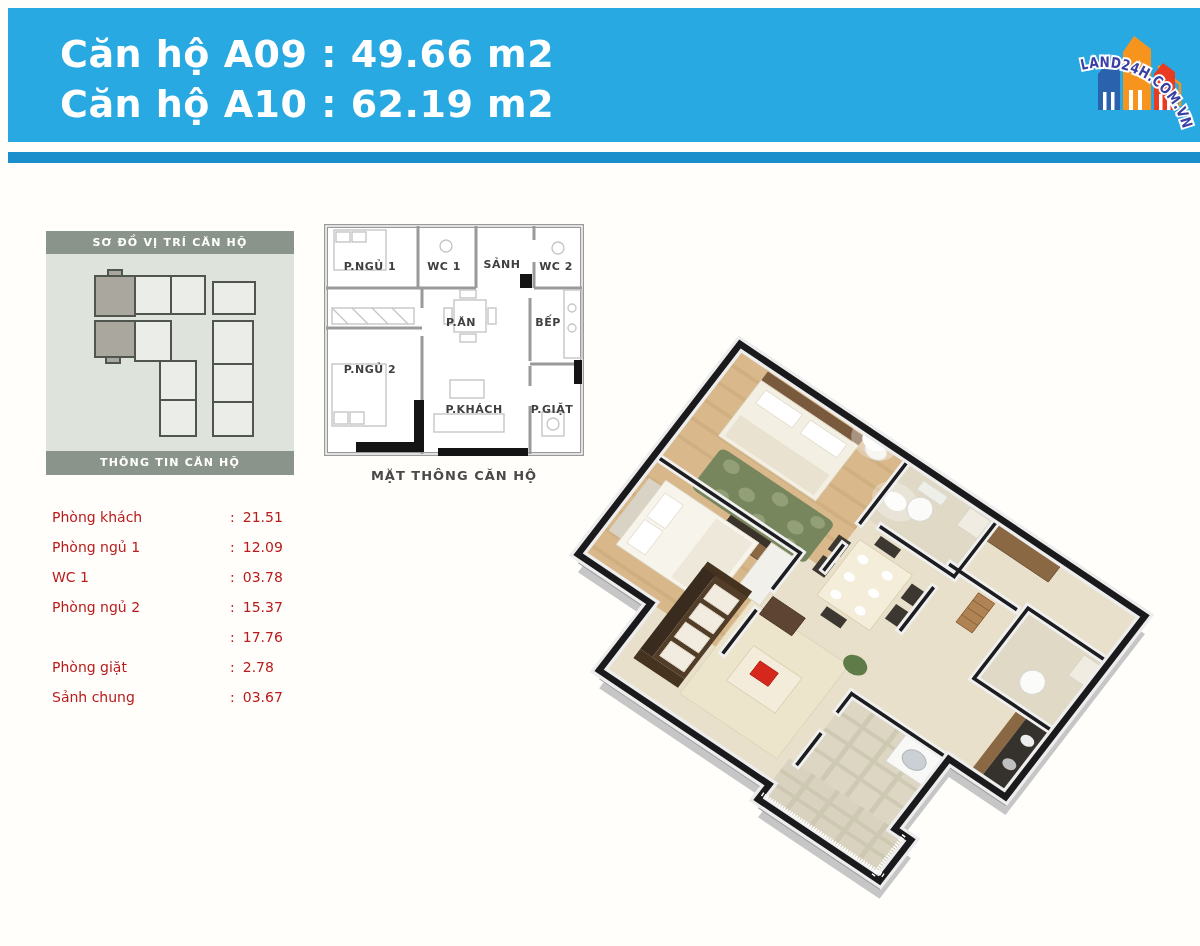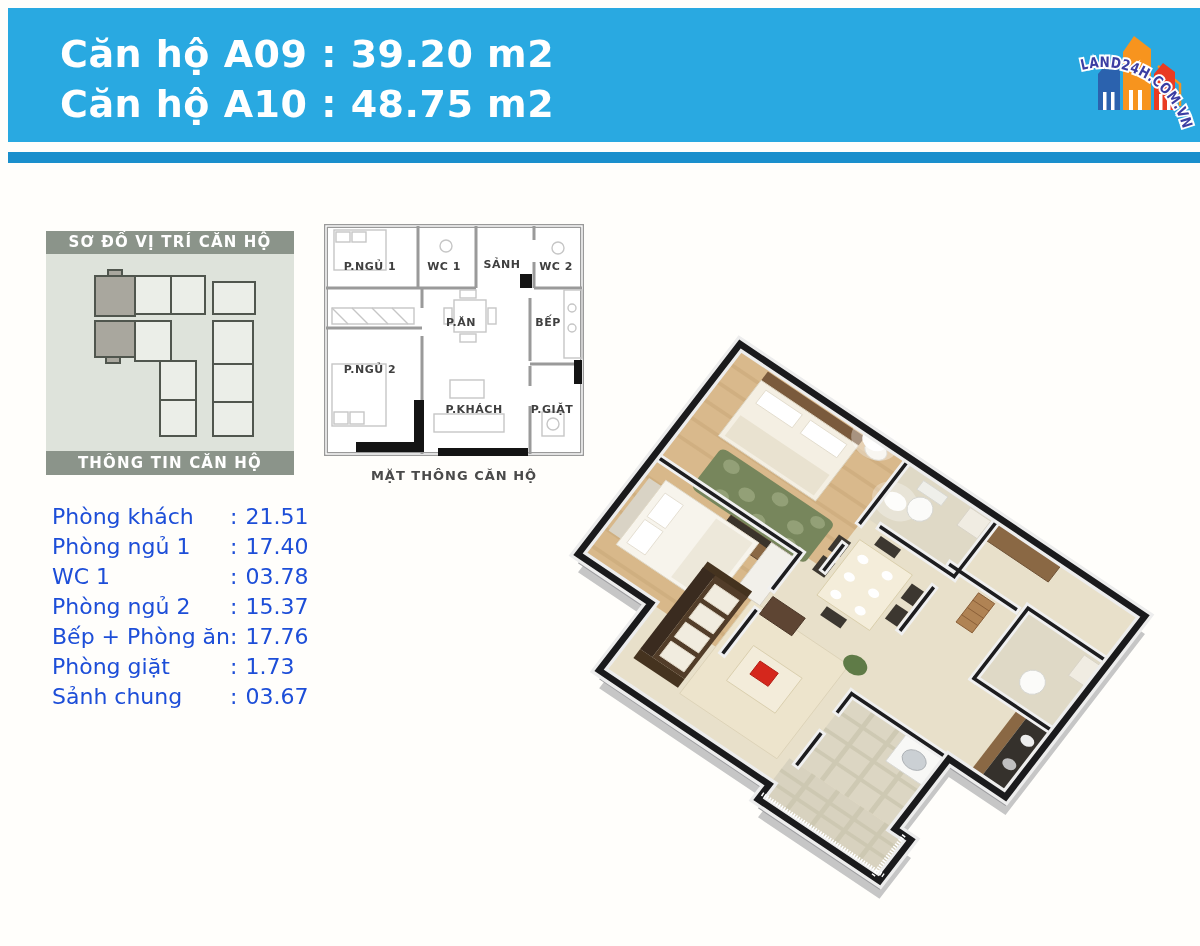--- a/index.html
+++ b/index.html
@@ -12,34 +12,34 @@
   .title-line{position:absolute;left:52px;color:#FFFFFF;font-weight:bold;
               font-size:38px;letter-spacing:.5px;white-space:nowrap;}
   .title-1{top:24px;}
   .title-2{top:74px;}
   .header-underline{position:absolute;left:8px;right:0;top:152px;height:11px;background:#1A8FCC;}
   .logo-svg{position:absolute;right:2px;top:2px;width:136px;height:132px;}
 
   
   .loc-panel{position:absolute;left:46px;top:231px;width:248px;height:244px;background:#DEE3DB;}
   .loc-bar{position:absolute;left:0;right:0;height:23px;background:#8B948A;color:#FFFFFF;
-           font-size:15px;font-weight:bold;letter-spacing:1.2px;text-align:center;line-height:23px;}
+           font-size:11px;font-weight:bold;letter-spacing:1.2px;text-align:center;line-height:23px;}
   .loc-bar.top{top:0;}
   .loc-bar.bottom{bottom:0;height:24px;line-height:24px;text-align:center;}
   .loc-units{position:absolute;left:0;top:23px;width:248px;height:197px;}
 
   
   .plan2d{position:absolute;left:318px;top:216px;width:272px;height:272px;}
   .plan2d svg{position:absolute;left:0;top:0;}
   .plan-caption{position:absolute;left:0;right:0;top:252px;text-align:center;color:#4A4A4A;
                 font-size:13px;font-weight:600;letter-spacing:1px;white-space:nowrap;}
   .room-label{font-size:11px;font-weight:bold;fill:#3F3F3F;letter-spacing:.5px;}
 
   
-  .area-table{position:absolute;left:52px;top:502px;width:268px;color:#1d4ed8;font-size:22px;}
+  .area-table{position:absolute;left:52px;top:502px;width:268px;color:#b91c1c;font-size:14px;}
   .a-row{position:relative;height:30px;line-height:30px;white-space:nowrap;}
   .a-lbl{position:absolute;left:0;}
   .a-val{position:absolute;left:178px;}
   .a-sep{display:inline-block;margin-right:8px;}
 
   
   .render3d{position:absolute;left:495px;top:330px;width:660px;height:600px;}
   .wall-casing{stroke:#EDEDED;stroke-width:13px;fill:none;vector-effect:non-scaling-stroke;
                stroke-linecap:square;}
   .wall-core{stroke:#1A1A1C;stroke-width:6.5px;fill:none;vector-effect:non-scaling-stroke;
@@ -49,22 +49,22 @@
   .iwall-core{stroke:#1D1D1F;stroke-width:3.5px;fill:none;vector-effect:non-scaling-stroke;
               stroke-linecap:square;}
   .thin{vector-effect:non-scaling-stroke;}
 </style>
 </head>
 <body>
 
 <div class="page">
 
   <div class="header-band">
-    <div class="title-line title-1">Căn hộ A09 : 39.20 m2</div>
-    <div class="title-line title-2">Căn hộ A10 : 48.75 m2</div>
+    <div class="title-line title-1">Căn hộ A09 : 49.66 m2</div>
+    <div class="title-line title-2">Căn hộ A10 : 62.19 m2</div>
 
     <svg class="logo-svg" viewBox="0 0 136 132" xmlns="http://www.w3.org/2000/svg" xmlns:xlink="http://www.w3.org/1999/xlink">
       <defs>
         <path id="logoArc" d="M 20,60 A 82 82 0 0 1 122,124"></path>
       </defs>
 
       <g>
         <path d="M96,56 L118,74 L118,96" fill="none" stroke="#F7941E" stroke-width="2.5"></path>
         <path d="M36,100 L36,64 L46,52 L58,60 L58,100 Z" fill="#2B62AE"></path>
         <path d="M61,100 L61,42 L72,26 L89,39 L89,100 Z" fill="#F7941E"></path>
@@ -172,37 +172,36 @@
     <div class="plan-caption">MẶT THÔNG CĂN HỘ</div>
   </div>
 
   <div class="area-table">
     <div class="a-row">
         <span class="a-lbl">Phòng khách</span>
         <span class="a-val"><span class="a-sep">:</span><span>21.51</span></span>
       </div>
     <div class="a-row">
         <span class="a-lbl">Phòng ngủ 1</span>
-        <span class="a-val"><span class="a-sep">:</span><span>17.40</span></span>
+        <span class="a-val"><span class="a-sep">:</span><span>12.09</span></span>
       </div>
     <div class="a-row">
         <span class="a-lbl">WC 1</span>
         <span class="a-val"><span class="a-sep">:</span><span>03.78</span></span>
       </div>
     <div class="a-row">
         <span class="a-lbl">Phòng ngủ 2</span>
         <span class="a-val"><span class="a-sep">:</span><span>15.37</span></span>
       </div>
     <div class="a-row">
-        <span class="a-lbl">Bếp + Phòng ăn</span>
         <span class="a-val"><span class="a-sep">:</span><span>17.76</span></span>
       </div>
     <div class="a-row">
         <span class="a-lbl">Phòng giặt</span>
-        <span class="a-val"><span class="a-sep">:</span><span>1.73</span></span>
+        <span class="a-val"><span class="a-sep">:</span><span>2.78</span></span>
       </div>
     <div class="a-row">
         <span class="a-lbl">Sảnh chung</span>
         <span class="a-val"><span class="a-sep">:</span><span>03.67</span></span>
       </div>
   </div>
 
   <svg class="render3d" viewBox="0 0 660 600">
 
     <g transform="translate(0,18)">

